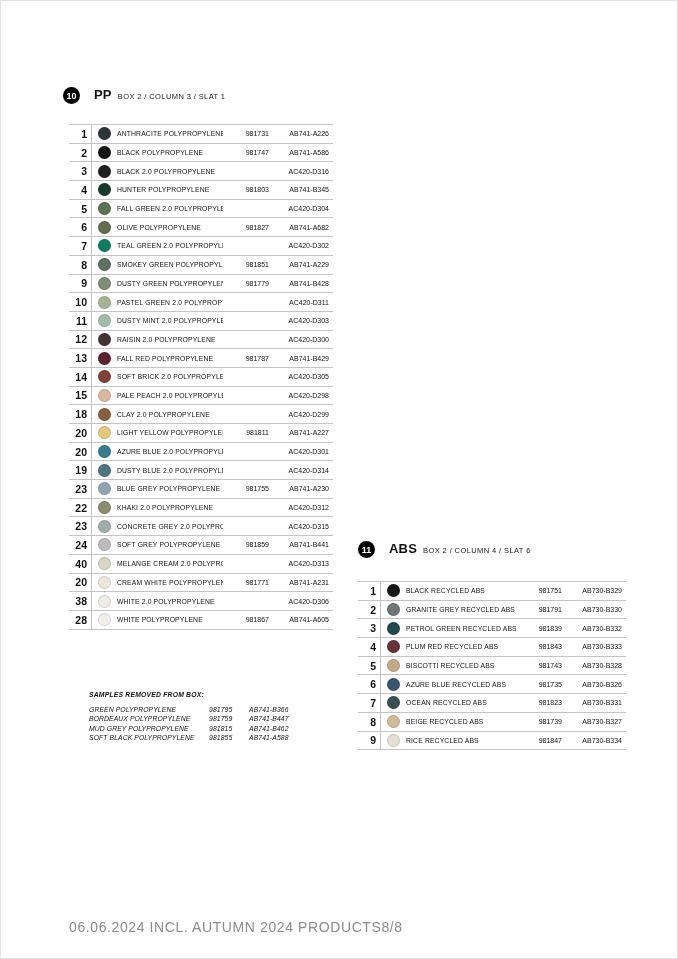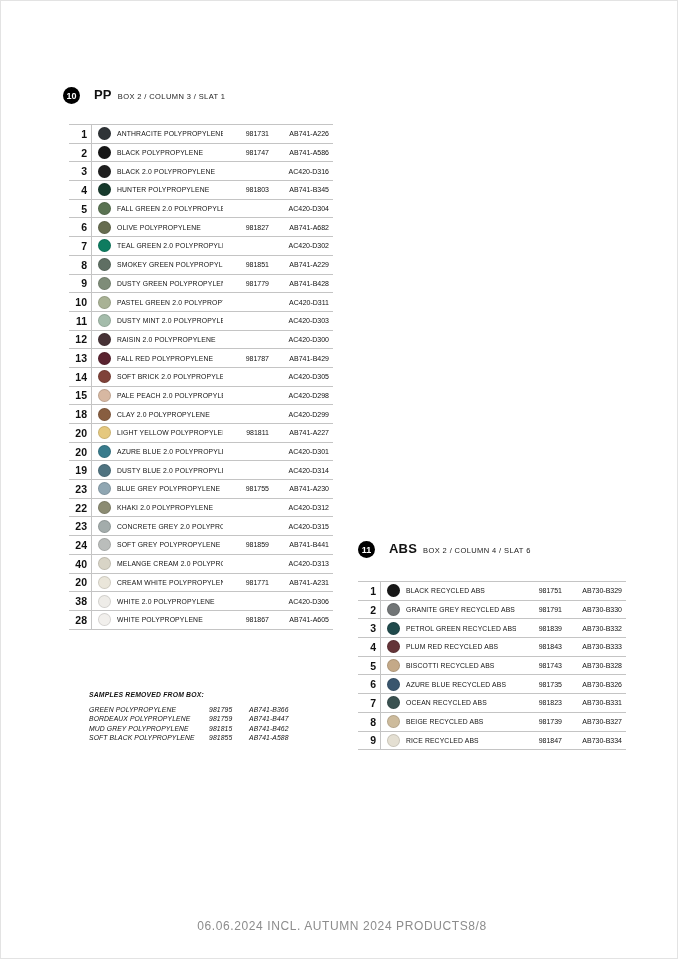--- a/index.html
+++ b/index.html
@@ -26,21 +26,21 @@
   .rcode { width:64px; font-size:7px; text-align:right; color:#111; padding-right:4px; flex:none; }
 
   .removed-block { position:absolute; font-style:italic; color:#111; }
   .removed-title { font-size:6.8px; font-weight:bold; letter-spacing:.2px; margin-bottom:7px; }
   .removed-row { display:flex; line-height:9.4px; font-size:6.8px; letter-spacing:.1px; }
   .rm-name { width:120px; flex:none; }
   .rm-art  { width:40px; flex:none; }
   .rm-code { flex:none; }
 
   .footer { position:absolute; left:62px; right:62px; top:918px; display:flex;
-            justify-content:center; font-size:12px; color:#8c8c8c; letter-spacing:.6px;margin-left:6px; }
+            justify-content:flex-start; font-size:14px; color:#8c8c8c; letter-spacing:.6px;margin-left:6px; }
 </style>
 </head>
 <body>
 
 <div class="page">
 
   <div class="section-header" style="left:62px; top:86px;">
     <span class="badge">10</span>
     <span class="sec-title">PP</span>
     <span class="sec-sub">BOX 2 / COLUMN 3 / SLAT 1</span>

